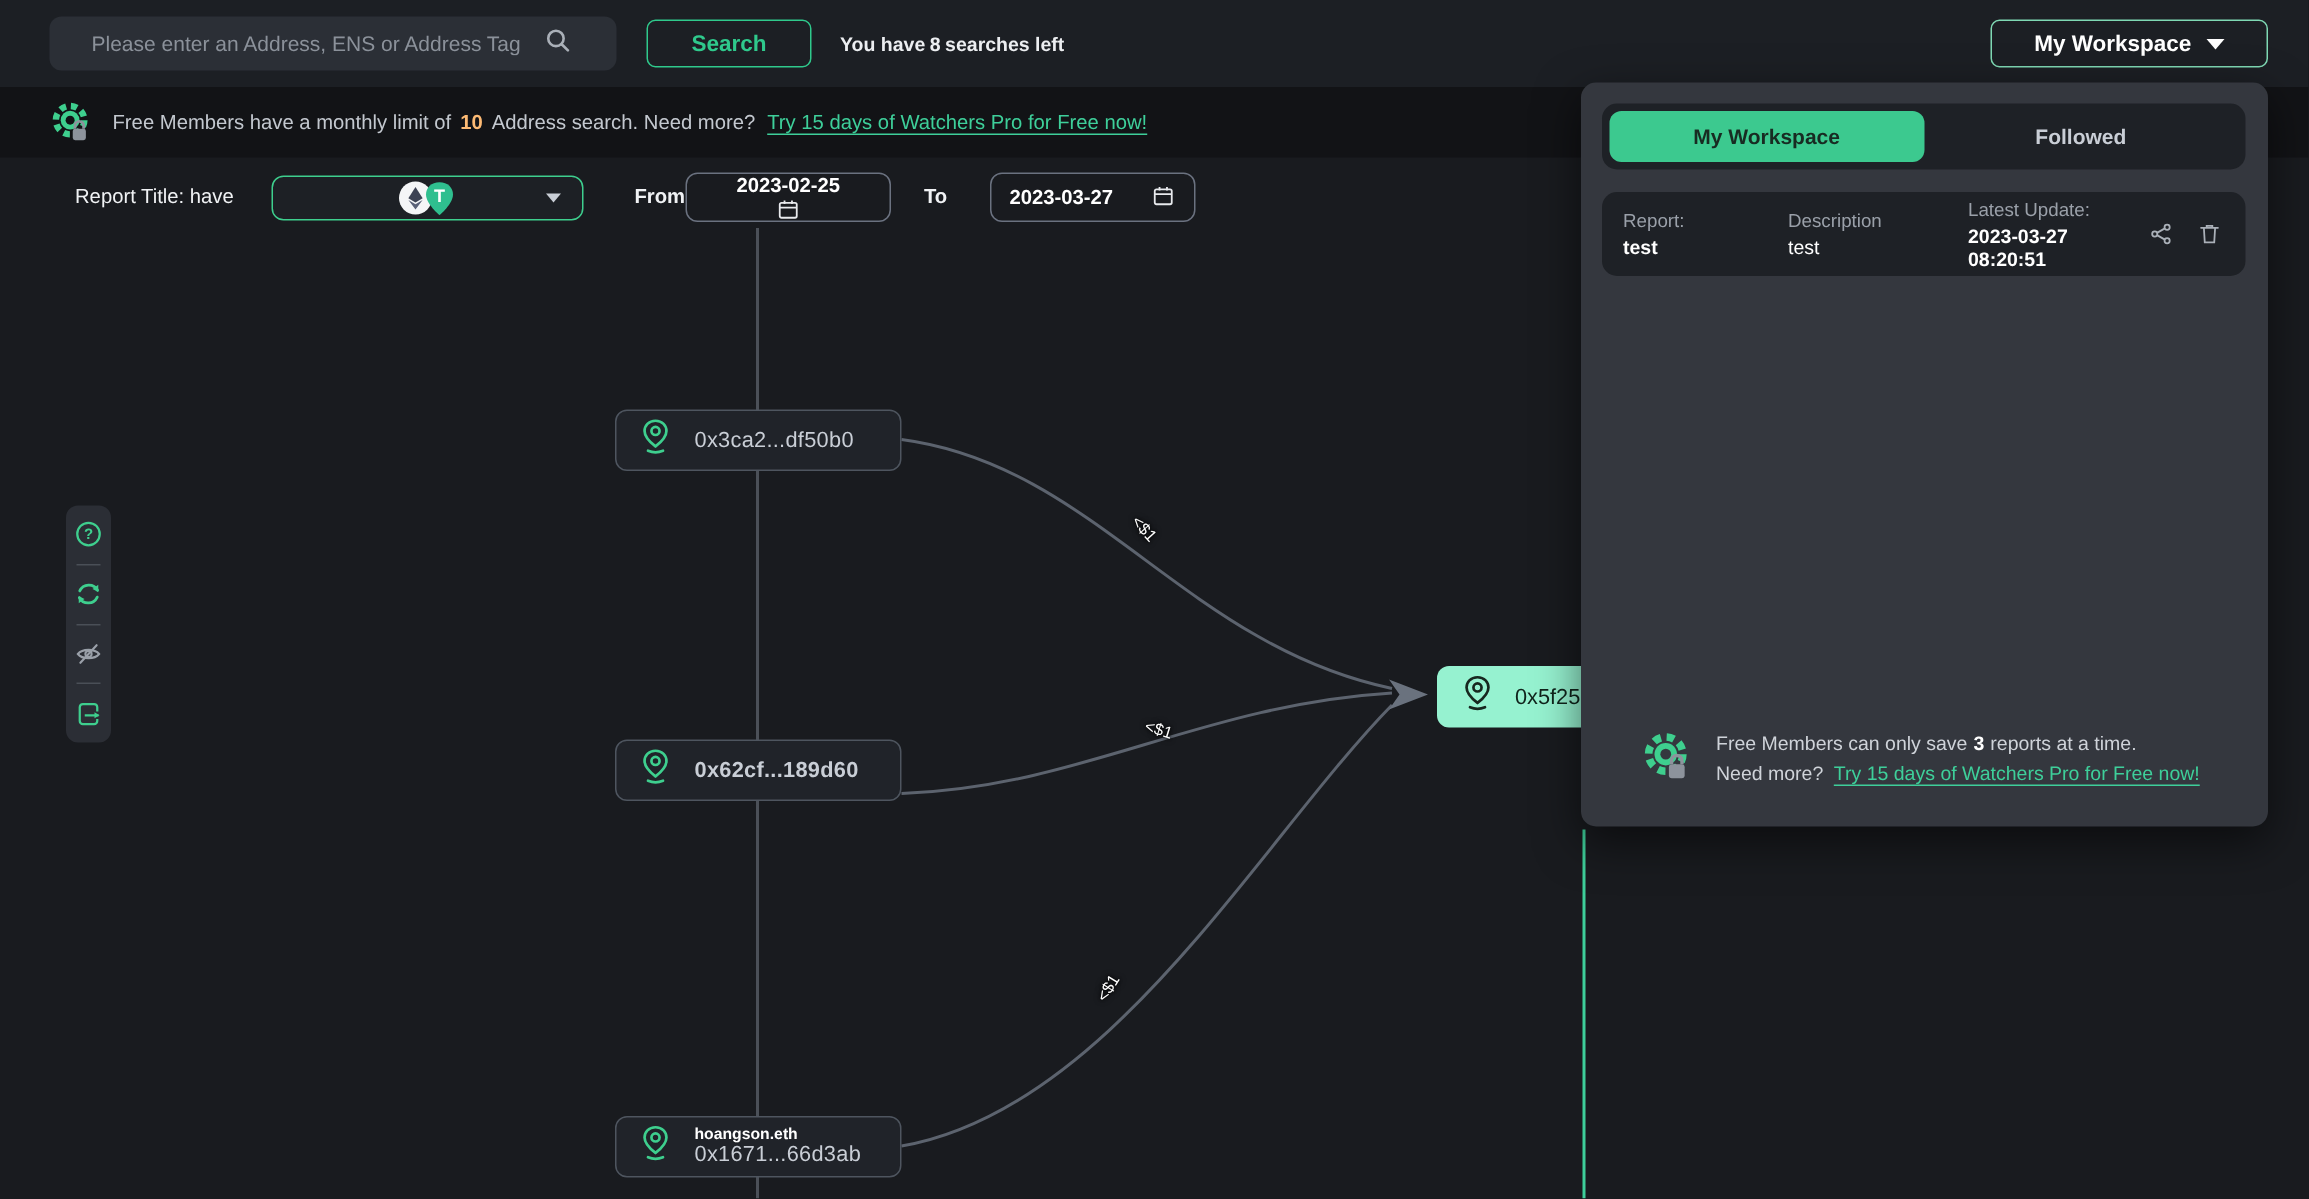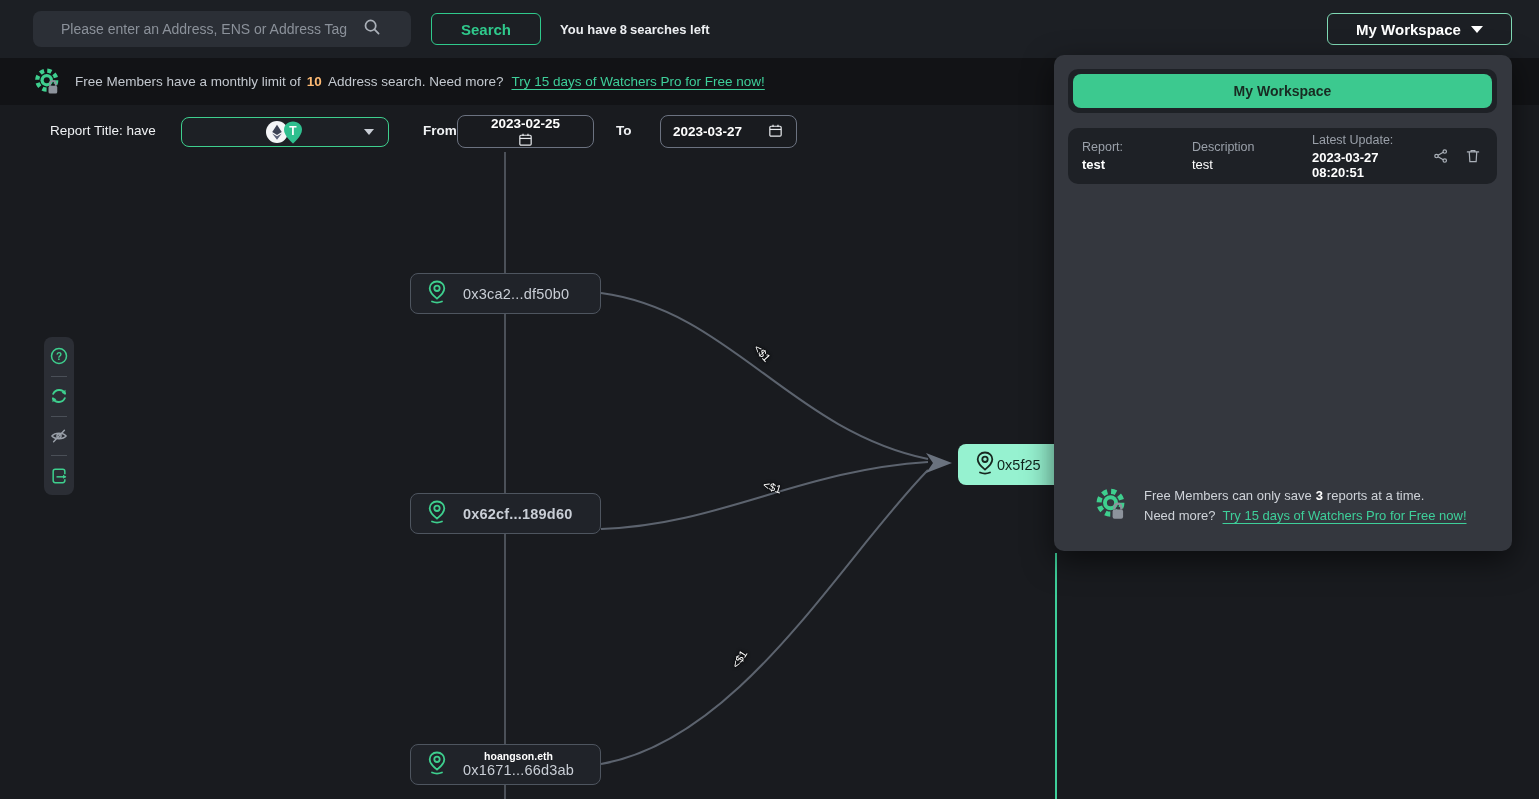--- a/index.html
+++ b/index.html
@@ -38,22 +38,22 @@
 
   
   .side-tools { position:absolute; left:44px; top:337px; width:30px; height:158px; background:#2b2e35; border-radius:8px; z-index:4; display:flex; flex-direction:column; align-items:center; justify-content:space-evenly; }
   .side-tools .divider { width:16px; height:1px; background:#4a4f57; }
   .tool-btn { width:22px; height:22px; display:flex; align-items:center; justify-content:center; cursor:pointer; background:none; border:none; padding:0; }
 
   
   .node { position:absolute; left:410px; width:191px; height:41px; background:#202329; border:1.5px solid #4e555f; border-radius:8px; display:flex; align-items:center; padding:0 14px; gap:14px; z-index:3; cursor:pointer; }
   .node .addr { font-size:14.5px; color:#c9ced6; letter-spacing:.2px; }
   .node .dual { display:flex; flex-direction:column; line-height:1.15; }
-  .node .ens { font-size:10.5px; font-weight:bold; color:#fff;text-align:center; }
-  .node-selected { position:absolute; left:958px; top:444px; width:150px; height:41px; background:#96f2d0; border-radius:8px; display:flex; align-items:center; padding:0 15px; z-index:3; cursor:pointer; }
+  .node .ens { font-size:10.5px; font-weight:bold; color:#fff; }
+  .node-selected { position:absolute; left:958px; top:444px; width:150px; height:41px; background:#96f2d0; border-radius:8px; display:flex; align-items:center; padding:0 15px; gap:13px; z-index:3; cursor:pointer; }
   .node-selected .addr { font-size:14.5px; color:#10231b; }
 
   
   .panel { position:absolute; left:1054px; top:55px; width:458px; height:496px; background:#34373e; border-radius:10px; box-shadow:0 10px 30px rgba(0,0,0,.55); z-index:10; }
   .tabs { position:absolute; left:14px; top:14px; width:429px; height:44px; background:#1e2126; border-radius:10px; display:flex; padding:5px; }
   .tab { flex:1; border-radius:8px; display:flex; align-items:center; justify-content:center; font-size:14px; font-weight:bold; color:#c9ced6; cursor:pointer; }
   .tab.active { background:#3cc98f; color:#182b22; }
   .report-card { position:absolute; left:14px; top:73px; width:429px; height:56px; background:#1e2126; border-radius:10px; display:flex; align-items:center; padding:0 14px; }
   .rc-col { display:flex; flex-direction:column; gap:3px; }
   .rc-col .lbl { font-size:12.5px; color:#9aa0a9; }
@@ -239,20 +239,21 @@
       <circle cx="12" cy="9.3" r="2.7" stroke="#17271f" stroke-width="1.8"></circle>
       <path d="M7 22.5 Q12 24.6 17 22.5" stroke="#17271f" stroke-width="1.8" stroke-linecap="round"></path>
     </svg>
   </span>
   <span class="addr">0x5f25</span>
 </div>
 
 <div class="panel">
   <div class="tabs">
     <div class="tab active">My Workspace</div>
+    <div class="tab">Followed</div>
   </div>
 
   <div class="report-card">
     <div class="rc-col rc-report">
       <span class="lbl">Report:</span>
       <span class="val bold">test</span>
     </div>
     <div class="rc-col rc-desc">
       <span class="lbl">Description</span>
       <span class="val">test</span>

